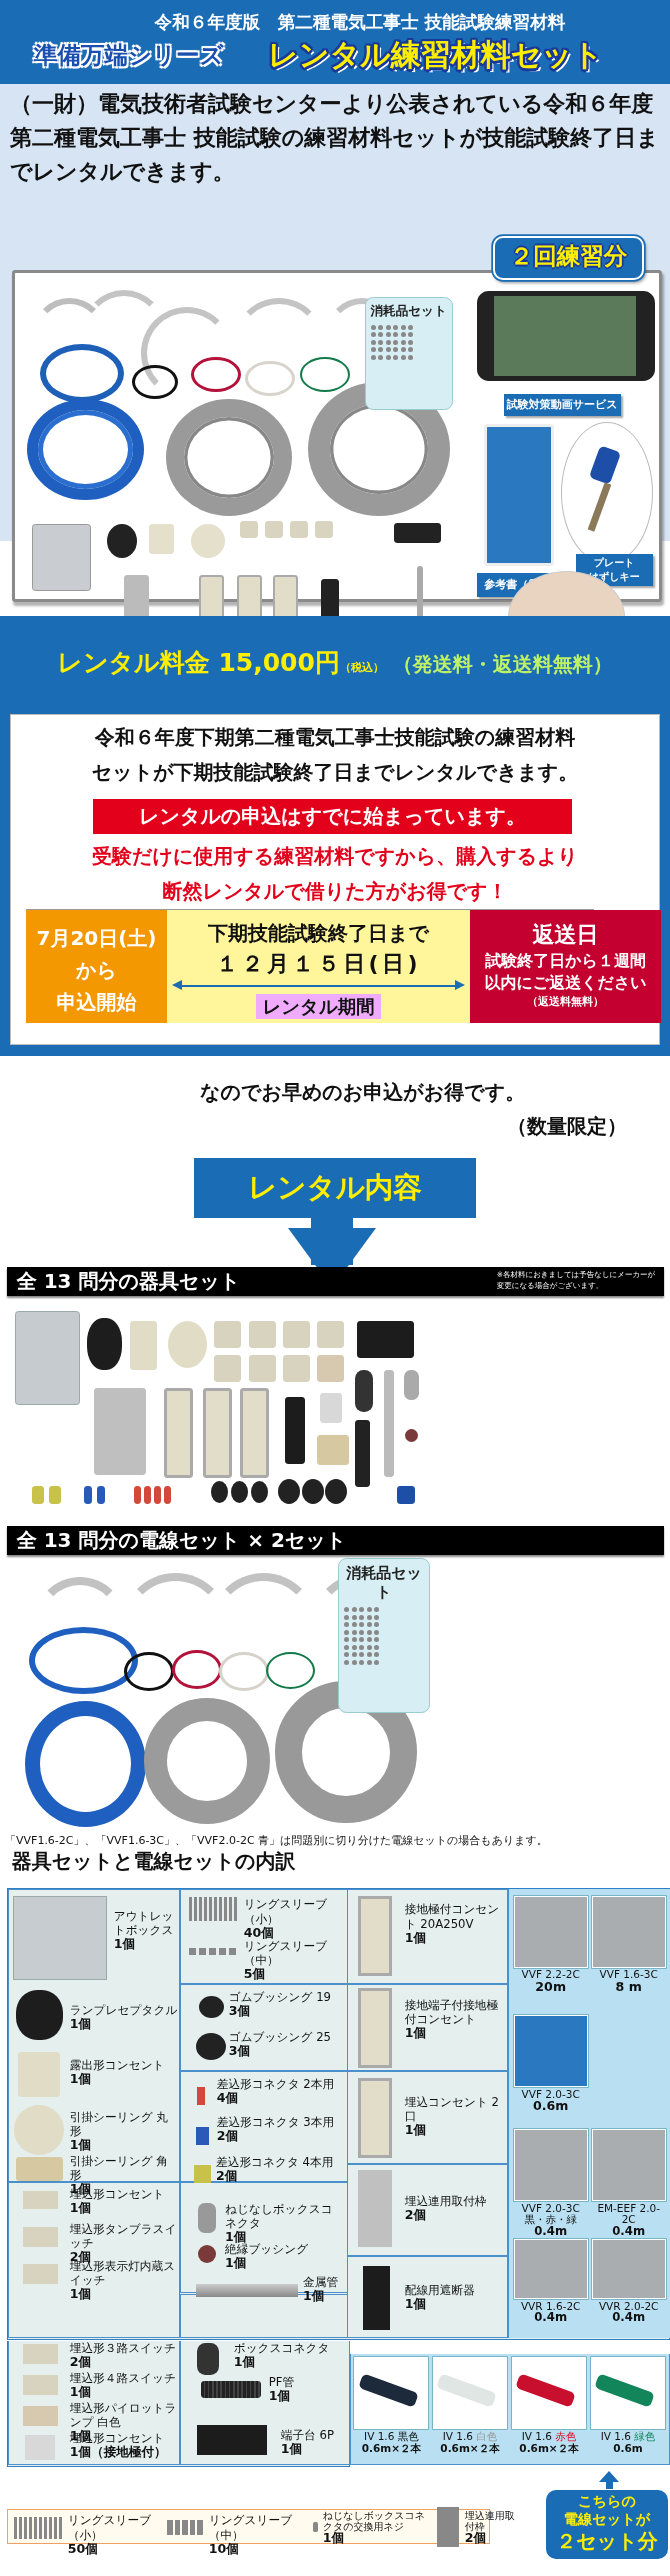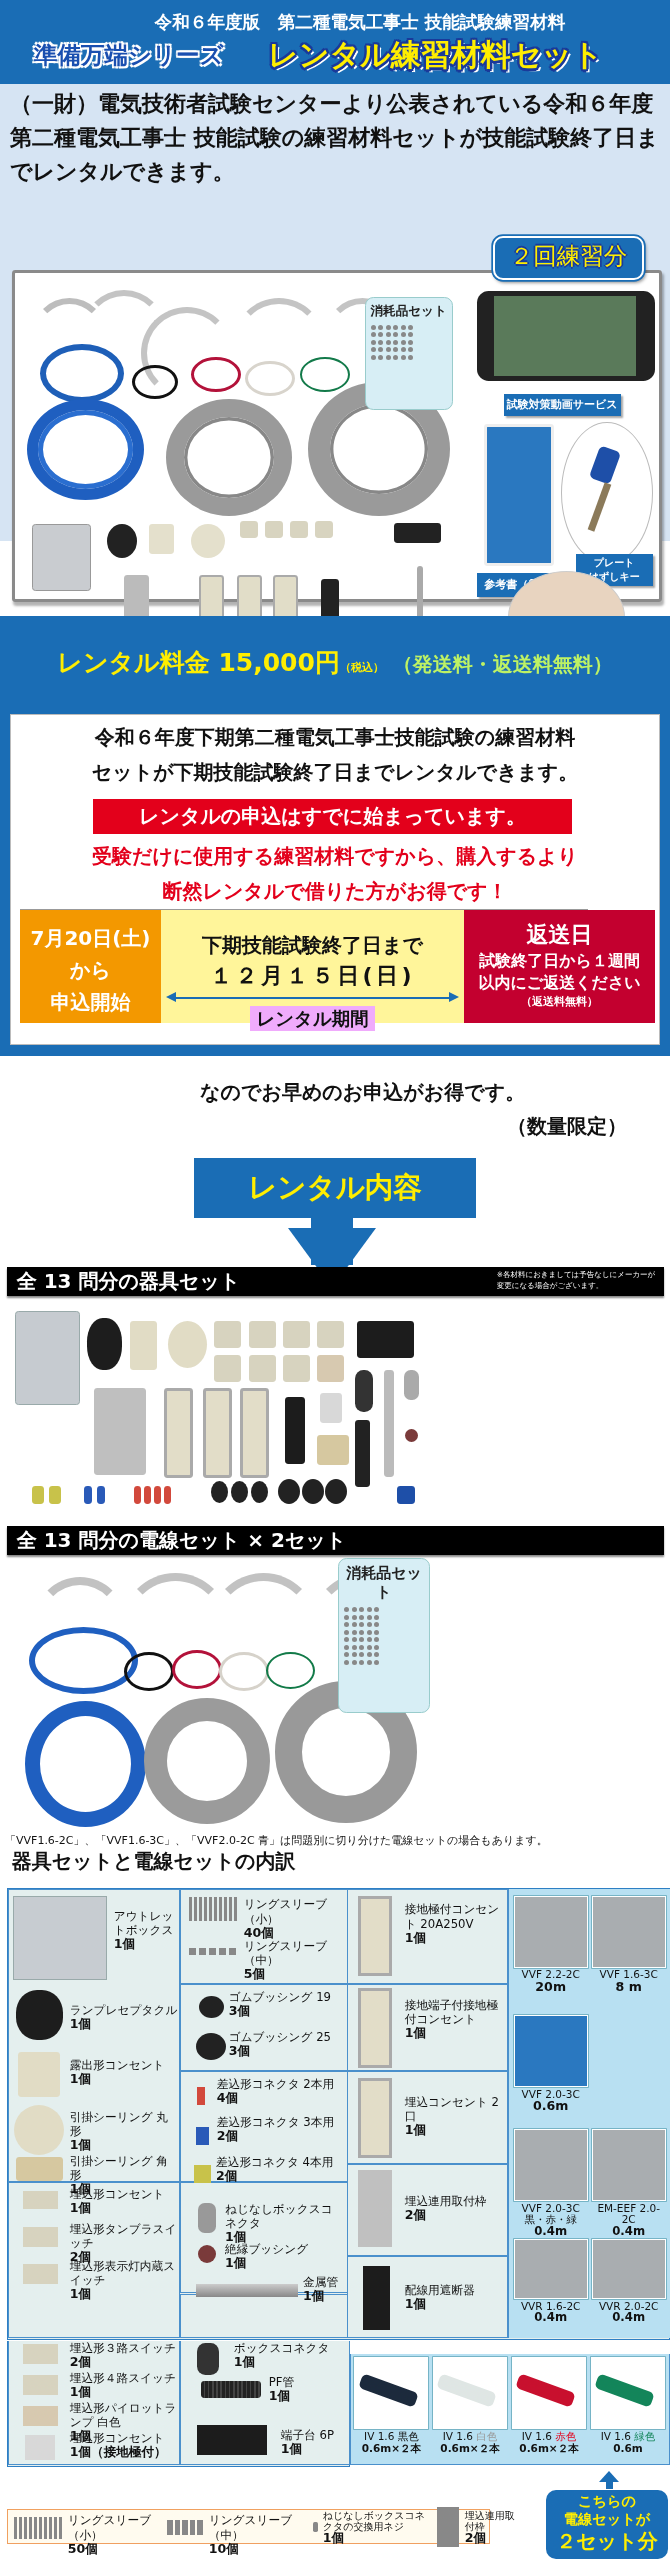--- a/index.html
+++ b/index.html
@@ -6,42 +6,42 @@
 body{width:670px;height:2576px;background:#fff;font-family:"DejaVu Sans","Liberation Sans",sans-serif;color:#111;position:relative;overflow:hidden}
 .abs{position:absolute}
 
 .hdr{left:0;top:0;width:670px;height:84px;background:#1a6db5}
 .hdr .sub{left:0;right:0;top:10px;text-align:center;color:#fff;font-weight:bold;font-size:17.6px;padding-left:50px}
 .hdr .series{left:34px;top:39px;font-size:23.5px;font-weight:bold;color:#1a4fb0;-webkit-text-stroke:0;text-shadow:0 0 2.5px #fff,0 0 2.5px #fff,0 0 2.5px #fff,0 0 2.5px #fff,1.7px 1.7px 0 #fff,-1.7px -1.7px 0 #fff,1.7px -1.7px 0 #fff,-1.7px 1.7px 0 #fff}
 .hdr .title{left:268px;top:35px;font-size:30px;font-weight:bold;color:#ffee00;text-shadow:2.5px 0 0 #1a3a9a,-2.5px 0 0 #1a3a9a,0 2.5px 0 #1a3a9a,0 -2.5px 0 #1a3a9a,1.7px 1.7px 0 #1a3a9a,-1.7px -1.7px 0 #1a3a9a,1.7px -1.7px 0 #1a3a9a,-1.7px 1.7px 0 #1a3a9a,3.4px 3.4px 0 #fff}
 
 .intro{left:0;top:84px;width:670px;height:457px;background:#d6e4f3}
 .intro .lead{left:10px;top:3.4px;width:653px;font-size:22px;font-weight:bold;line-height:34px;color:#111}
-.badge2{left:493px;top:152px;width:151px;height:44px;background:#1a6db5;border:2.5px solid #fff;border-radius:10px;box-shadow:0 0 0 1.7px #1a6db5,1.7px 2.5px 3.4px rgba(0,0,0,.4);color:#ffee00;font-weight:normal;font-size:23.5px;text-align:center;line-height:37px;text-shadow:1.7px 0 0 #1a3a9a,-1.7px 0 0 #1a3a9a,0 1.7px 0 #1a3a9a,0 -1.7px 0 #1a3a9a}
+.badge2{left:493px;top:152px;width:151px;height:44px;background:#1a6db5;border:2.5px solid #fff;border-radius:10px;box-shadow:0 0 0 1.7px #1a6db5,1.7px 2.5px 3.4px rgba(0,0,0,.4);color:#ffee00;font-weight:bold;font-size:23.5px;text-align:center;line-height:37px;text-shadow:1.7px 0 0 #1a3a9a,-1.7px 0 0 #1a3a9a,0 1.7px 0 #1a3a9a,0 -1.7px 0 #1a3a9a}
 .photo{left:11.7px;top:186px;width:650px;height:332px;background:#fff;border:3.4px solid #8a8a8a;border-radius:3.4px;box-shadow:1.7px 3.4px 2.5px rgba(0,0,0,.3)}
 
 .ring{position:absolute;border-radius:50%;border-style:solid}
 .consum{background:#d7eef5;border-radius:8.4px;border:0.8px solid #9cc}
 .consum .lbl{text-align:center;font-weight:bold;font-size:12.6px;color:#222;padding-top:5px}
 .dots{display:grid;gap:2.5px;padding:5px}
 .dots span{display:block;width:5px;height:5px;border-radius:50%;background:#888}
 .tag-blue{background:#1a6db5;color:#fff;font-weight:bold;text-align:center;box-shadow:1.7px 1.7px 1.7px rgba(0,0,0,.35)}
 .part{position:absolute;border-radius:3.4px}
 
 .priceband{left:0;top:281px;width:670px;height:96px;background:#1a6db5}
 .priceband .t{left:0;right:0;top:30px;text-align:center;font-size:25px;font-weight:bold;color:#ffee00;white-space:nowrap}
 .priceband .t small{font-size:11px}
 .priceband .t .free{color:#bef264;font-size:20px}
 
 .noticewrap{left:0;top:667px;width:670px;height:385px;background:#1a6db5}
 .notice{left:10px;top:13.4px;width:650px;height:369px;background:#fff;border:1.7px solid #bbb}
 .notice .l1{left:0;right:0;top:11.7px;text-align:center;font-size:20px;font-weight:bold;line-height:35px}
 .notice .redbar{left:82px;top:92px;width:479px;height:35px;background:#e3001b;color:#fff;font-weight:bold;font-size:20px;text-align:center;line-height:35px}
 .notice .redtxt{left:0;right:0;top:132px;text-align:center;font-size:20px;font-weight:bold;color:#e3001b;line-height:35px}
-.sched{left:9px;top:205px;width:568px;height:113px;border-top:0.8px solid #999}
+.sched{left:15px;top:205px;width:568px;height:113px;border-top:0.8px solid #999}
 .sched .c1{left:0;top:0;width:141px;height:113px;background:#f39800;color:#fff;font-weight:bold;font-size:20px;text-align:center;line-height:32px;padding-top:11.7px}
 .sched .c2{left:141px;top:0;width:303px;height:113px;background:#fff59a;text-align:center;font-weight:bold}
 .sched .c3{left:444px;top:0;width:191px;height:113px;background:#c3002f;color:#fff;text-align:center;font-weight:bold}
 
 .uni{left:17px;top:1076px;width:653px;height:75px}
 .uni .box{position:absolute;left:5px;top:0;border:2.5px solid #e3001b;padding:1.7px 5px;font-size:20px;font-weight:bold}
 .uni .rest{position:absolute;left:183px;top:3.4px;font-size:20px;font-weight:bold}
 .uni .lim{position:absolute;left:490px;top:37px;font-size:20px;font-weight:bold}
 .contentsarrow{left:194px;top:1158px;width:282px;height:60px;background:#1a6db5;color:#ffee00;font-size:28.5px;font-weight:bold;text-align:center;line-height:60px}
 .shaft{left:311px;top:1218px;width:42px;height:47px;background:#1a6db5}
@@ -182,21 +182,21 @@
       <div>受験だけに使用する練習材料ですから、購入するより</div>
       <div>断然レンタルで借りた方がお得です！</div>
     </div>
     <div class="abs sched" style="top:194px">
       <div class="abs c1">
         <div>7月20日(土)</div>
         <div>から</div>
         <div>申込開始</div>
       </div>
       <div class="abs c2">
-        <div style="font-size:20px;margin-top:22px">下期技能試験終了日まで</div>
+        <div style="font-size:20px;margin-top:10px">下期技能試験終了日まで</div>
         <div style="font-size:22px;margin-top:1.7px;letter-spacing:3.4px">１２月１５日(日)</div>
         <div style="position:relative;height:11.7px;margin:1.7px 5px">
           <div style="position:absolute;left:8.4px;right:8.4px;top:5px;height:1.7px;background:#1a6db5"></div>
           <div style="position:absolute;left:0;top:0;border-right:10px solid #1a6db5;border-top:5.9px solid transparent;border-bottom:5.9px solid transparent"></div>
           <div style="position:absolute;right:0;top:0;border-left:10px solid #1a6db5;border-top:5.9px solid transparent;border-bottom:5.9px solid transparent"></div>
         </div>
         <div style="display:inline-block;background:#f0abfc;padding:0 6.7px;font-size:18.4px;line-height:25px">レンタル期間</div>
       </div>
       <div class="abs c3">
         <div style="font-size:22px;margin-top:10px">返送日</div>

